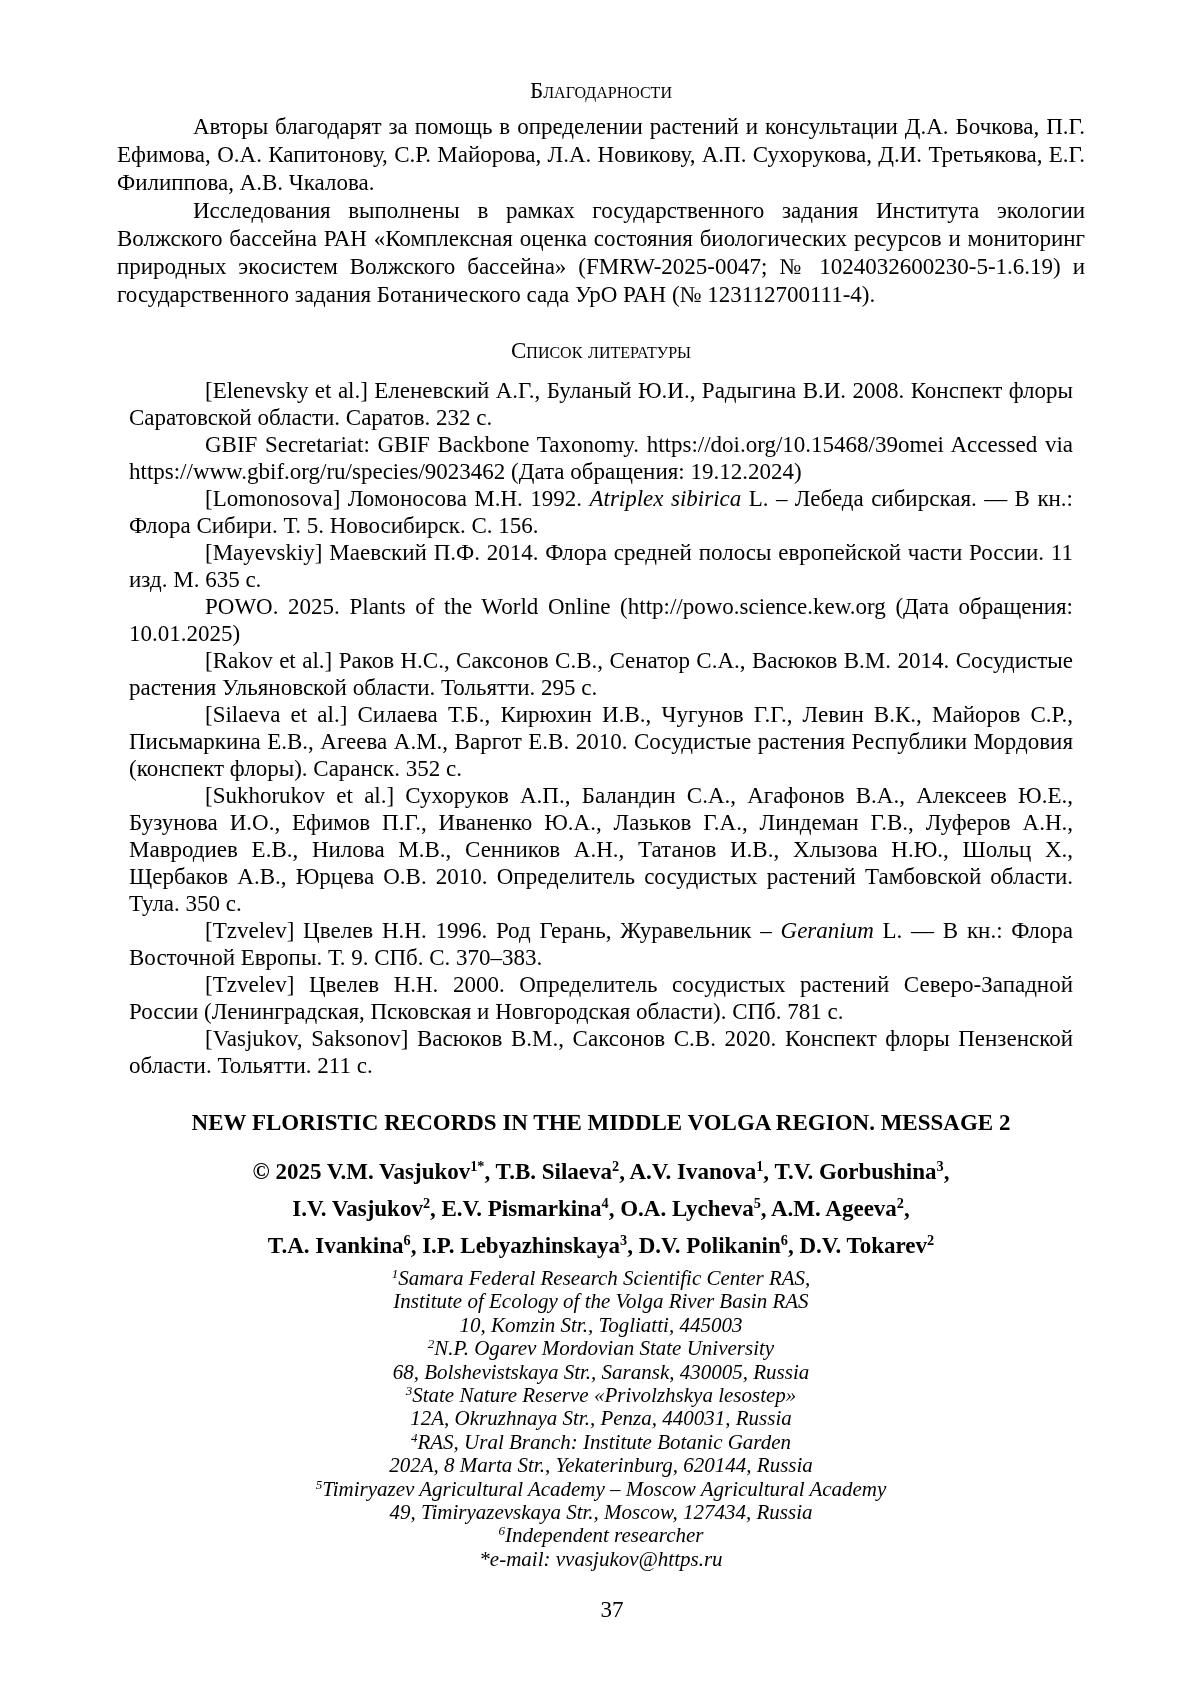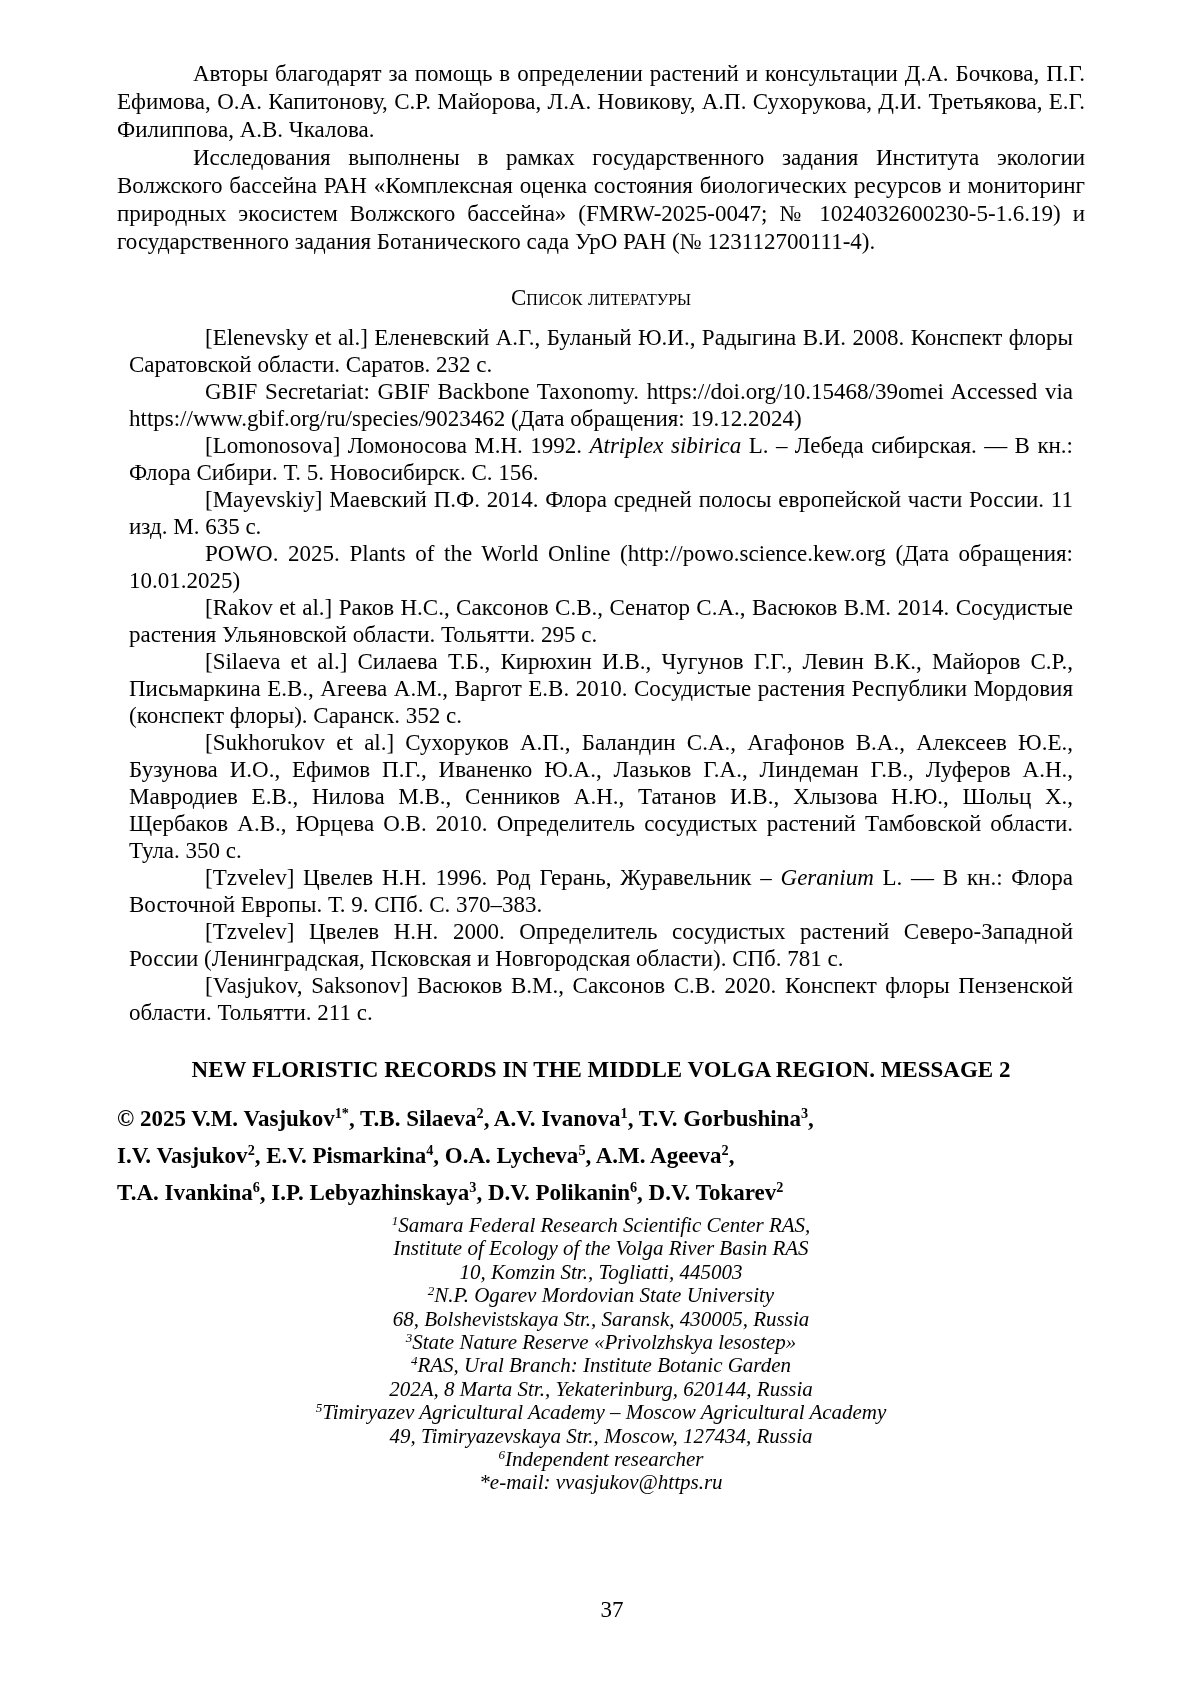--- a/index.html
+++ b/index.html
@@ -55,20 +55,21 @@
   .article-title {
     margin: 30px 0 0 0;
     text-align: center;
     font-weight: bold;
     font-size: 23px;
     line-height: 28px;
   }
   .authors-block { margin-top: 16px; }
   .author-line {
     margin: 0;
+    text-align: center;
     font-weight: bold;
     font-size: 23px;
     line-height: 37px;
   }
   .affiliations-block { margin-top: 3px; }
   .aff-line {
     margin: 0;
     text-align: center;
     font-style: italic;
     font-size: 21px;
@@ -90,20 +91,21 @@
     font-size: 23px;
     line-height: 28px;
   }
 </style>
 </head>
 <body>
 
 <div class="page">
 
 
+  <h2 class="section-heading">Благодарности</h2>
 
   <p class="body-par">Авторы благодарят за помощь в определении растений и консультации Д.А. Бочкова, П.Г. Ефимова, О.А. Капитонову, С.Р. Майорова, Л.А. Новикову, А.П. Сухорукова, Д.И. Третьякова, Е.Г. Филиппова, А.В. Чкалова.</p>
 
   <p class="body-par">Исследования выполнены в рамках государственного задания Института экологии Волжского бассейна РАН «Комплексная оценка состояния биологических ресурсов и мониторинг природных экосистем Волжского бассейна» (FMRW-2025-0047; № 1024032600230-5-1.6.19) и государственного задания Ботанического сада УрО РАН (№ 123112700111-4).</p>
 
   <h2 class="section-heading refs-heading">Список литературы</h2>
 
   <div class="refs-list">
       <p class="ref"><span>[Elenevsky et al.] Еленевский А.Г., Буланый Ю.И., Радыгина В.И. 2008. Конспект флоры Саратовской области. Саратов. 232 с.</span></p>
       <p class="ref"><span>GBIF Secretariat: GBIF Backbone Taxonomy. https://doi.org/10.15468/39omei Accessed via https://www.gbif.org/ru/species/9023462 (Дата обращения: 19.12.2024)</span></p>
@@ -126,20 +128,21 @@
       <p class="author-line"><span>T.A. Ivankina</span><span class="sup">6</span><span>, I.P. Lebyazhinskaya</span><span class="sup">3</span><span>, D.V. Polikanin</span><span class="sup">6</span><span>, D.V. Tokarev</span><span class="sup">2</span></p>
     </div>
 
   <div class="affiliations-block">
       <p class="aff-line"><span class="sup">1</span><span>Samara Federal Research Scientific Center RAS,</span></p>
       <p class="aff-line"><span>Institute of Ecology of the Volga River Basin RAS</span></p>
       <p class="aff-line"><span>10, Komzin Str., Togliatti, 445003</span></p>
       <p class="aff-line"><span class="sup">2</span><span>N.P. Ogarev Mordovian State University</span></p>
       <p class="aff-line"><span>68, Bolshevistskaya Str., Saransk, 430005, Russia</span></p>
       <p class="aff-line"><span class="sup">3</span><span>State Nature Reserve «Privolzhskya lesostep»</span></p>
+      <p class="aff-line"><span>12A, Okruzhnaya Str., Penza, 440031, Russia</span></p>
       <p class="aff-line"><span class="sup">4</span><span>RAS, Ural Branch: Institute Botanic Garden</span></p>
       <p class="aff-line"><span>202A, 8 Marta Str., Yekaterinburg, 620144, Russia</span></p>
       <p class="aff-line"><span class="sup">5</span><span>Timiryazev Agricultural Academy – Moscow Agricultural Academy</span></p>
       <p class="aff-line"><span>49, Timiryazevskaya Str., Moscow, 127434, Russia</span></p>
       <p class="aff-line"><span class="sup">6</span><span>Independent researcher</span></p>
       <p class="aff-line"><span>*e-mail: vvasjukov@https.ru</span></p>
     </div>
 
   <div class="page-number">37</div>
 

